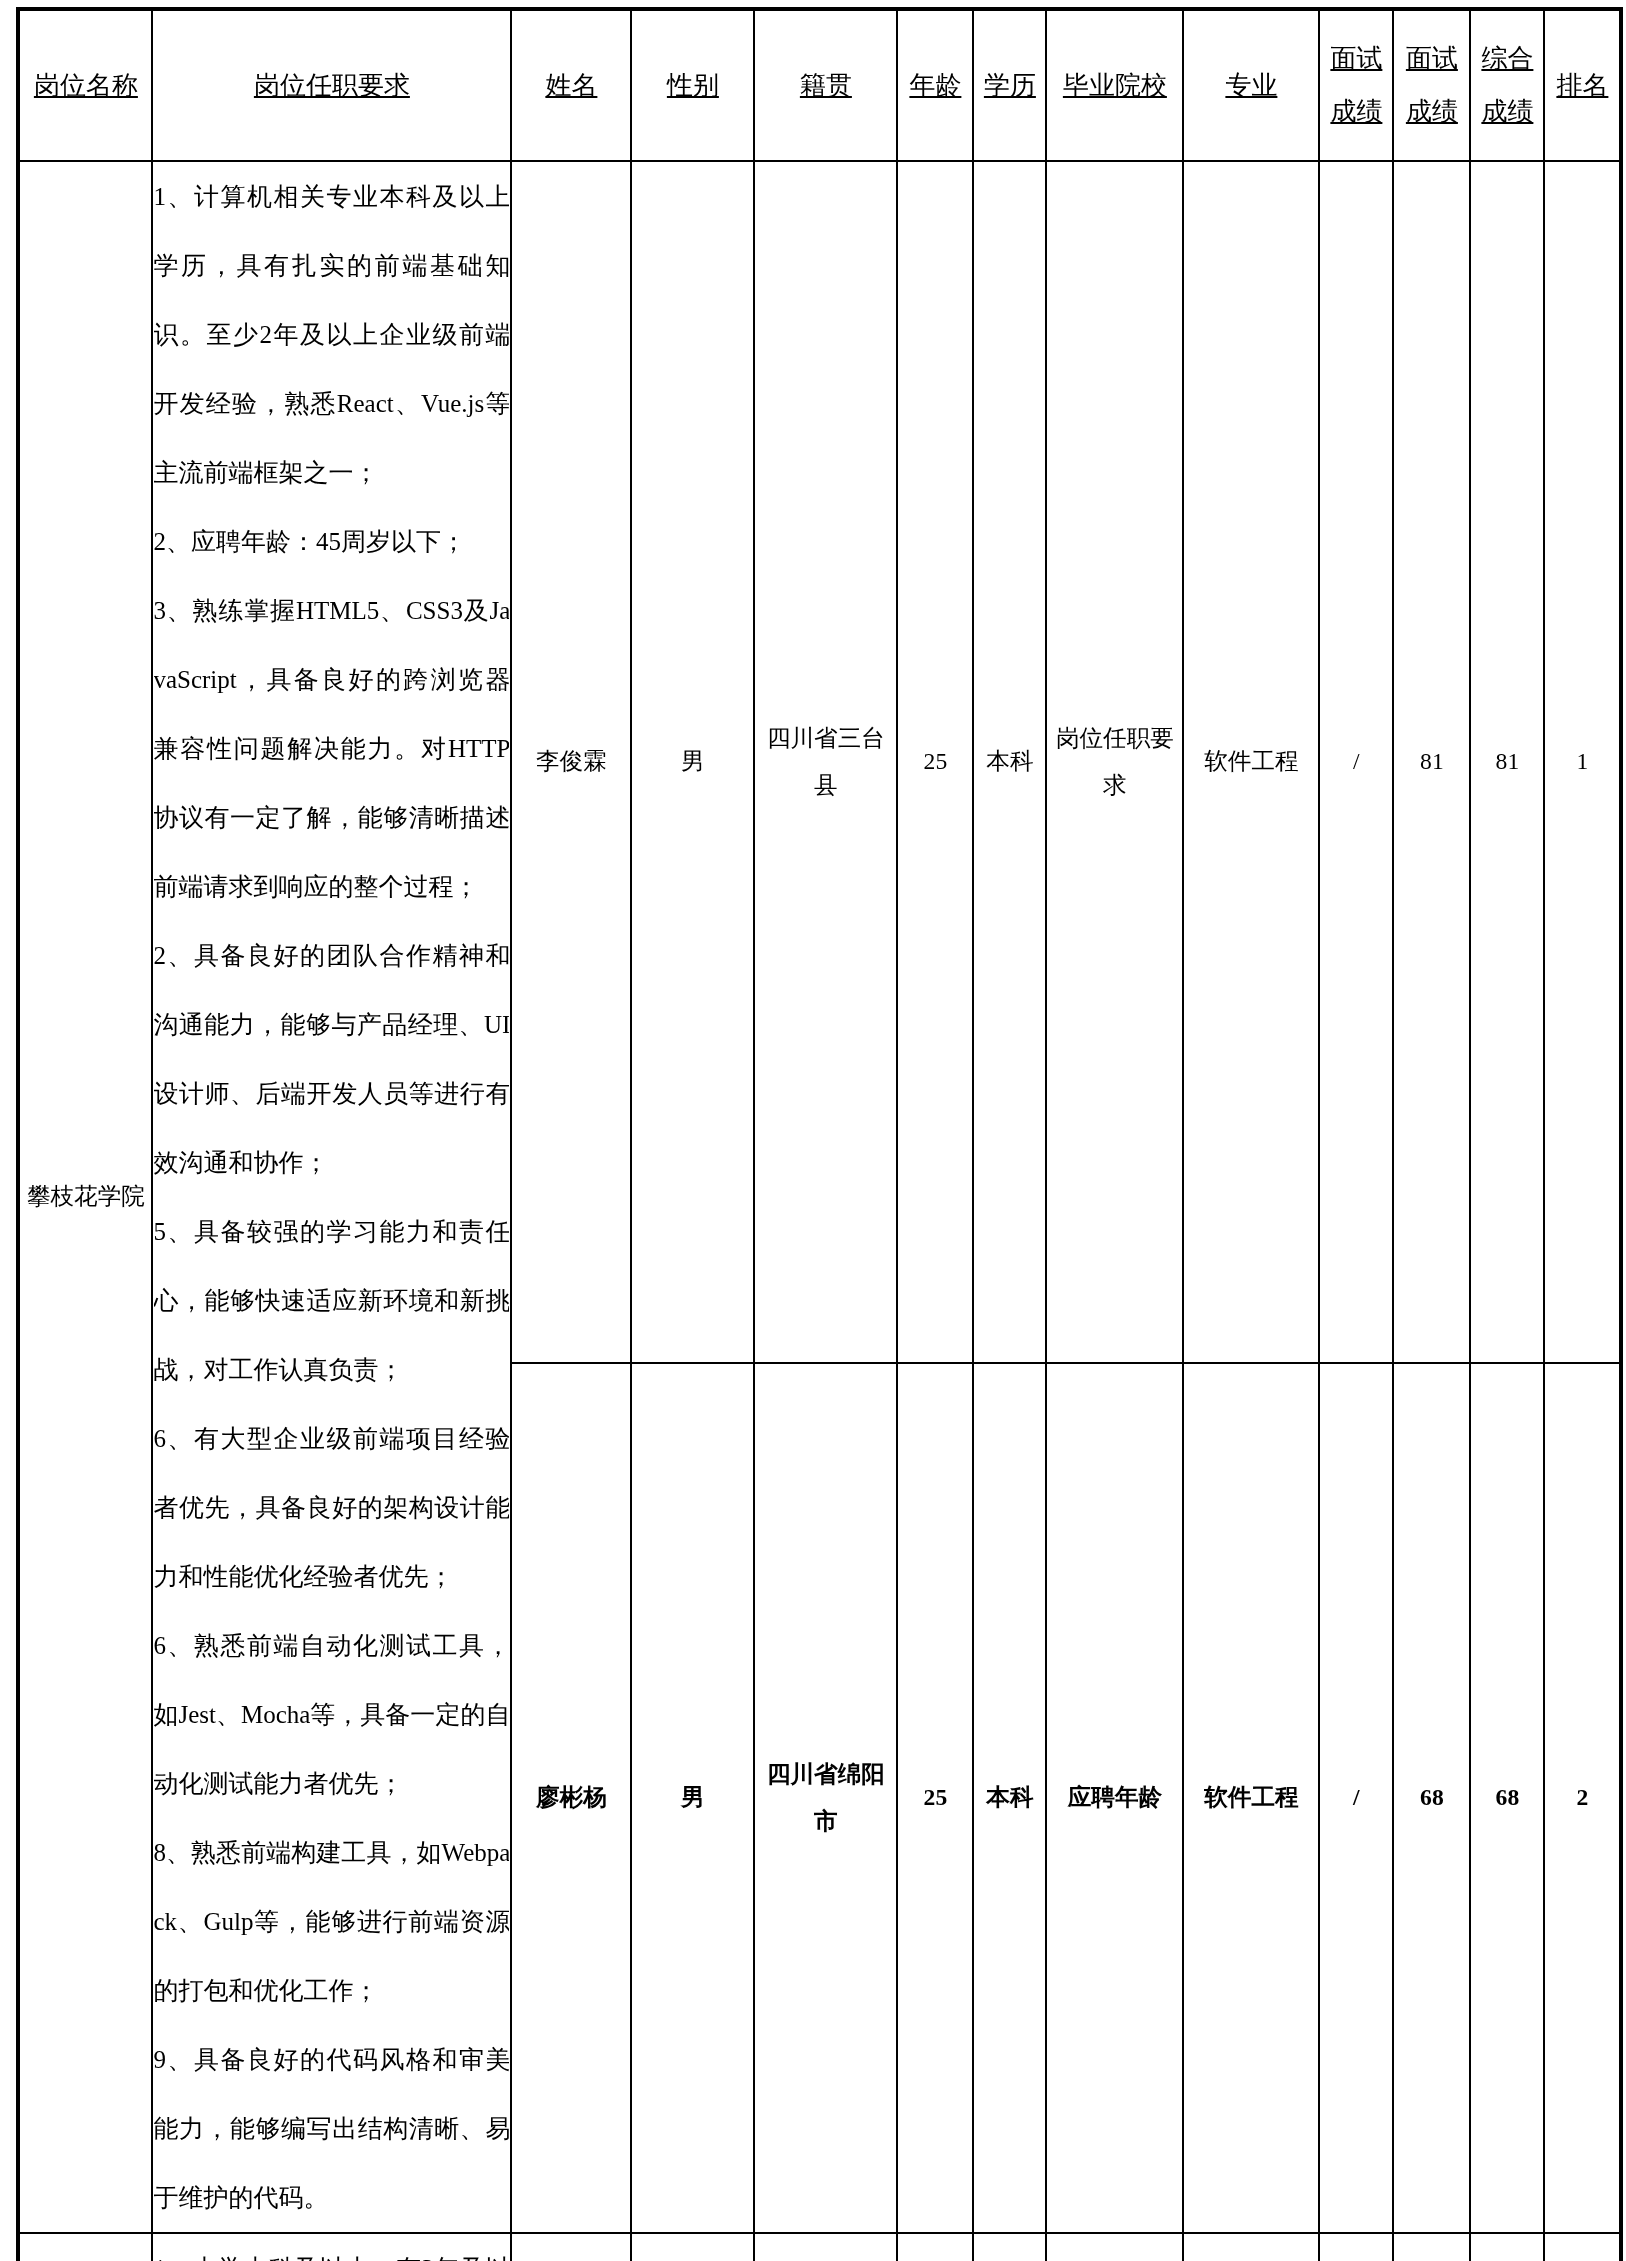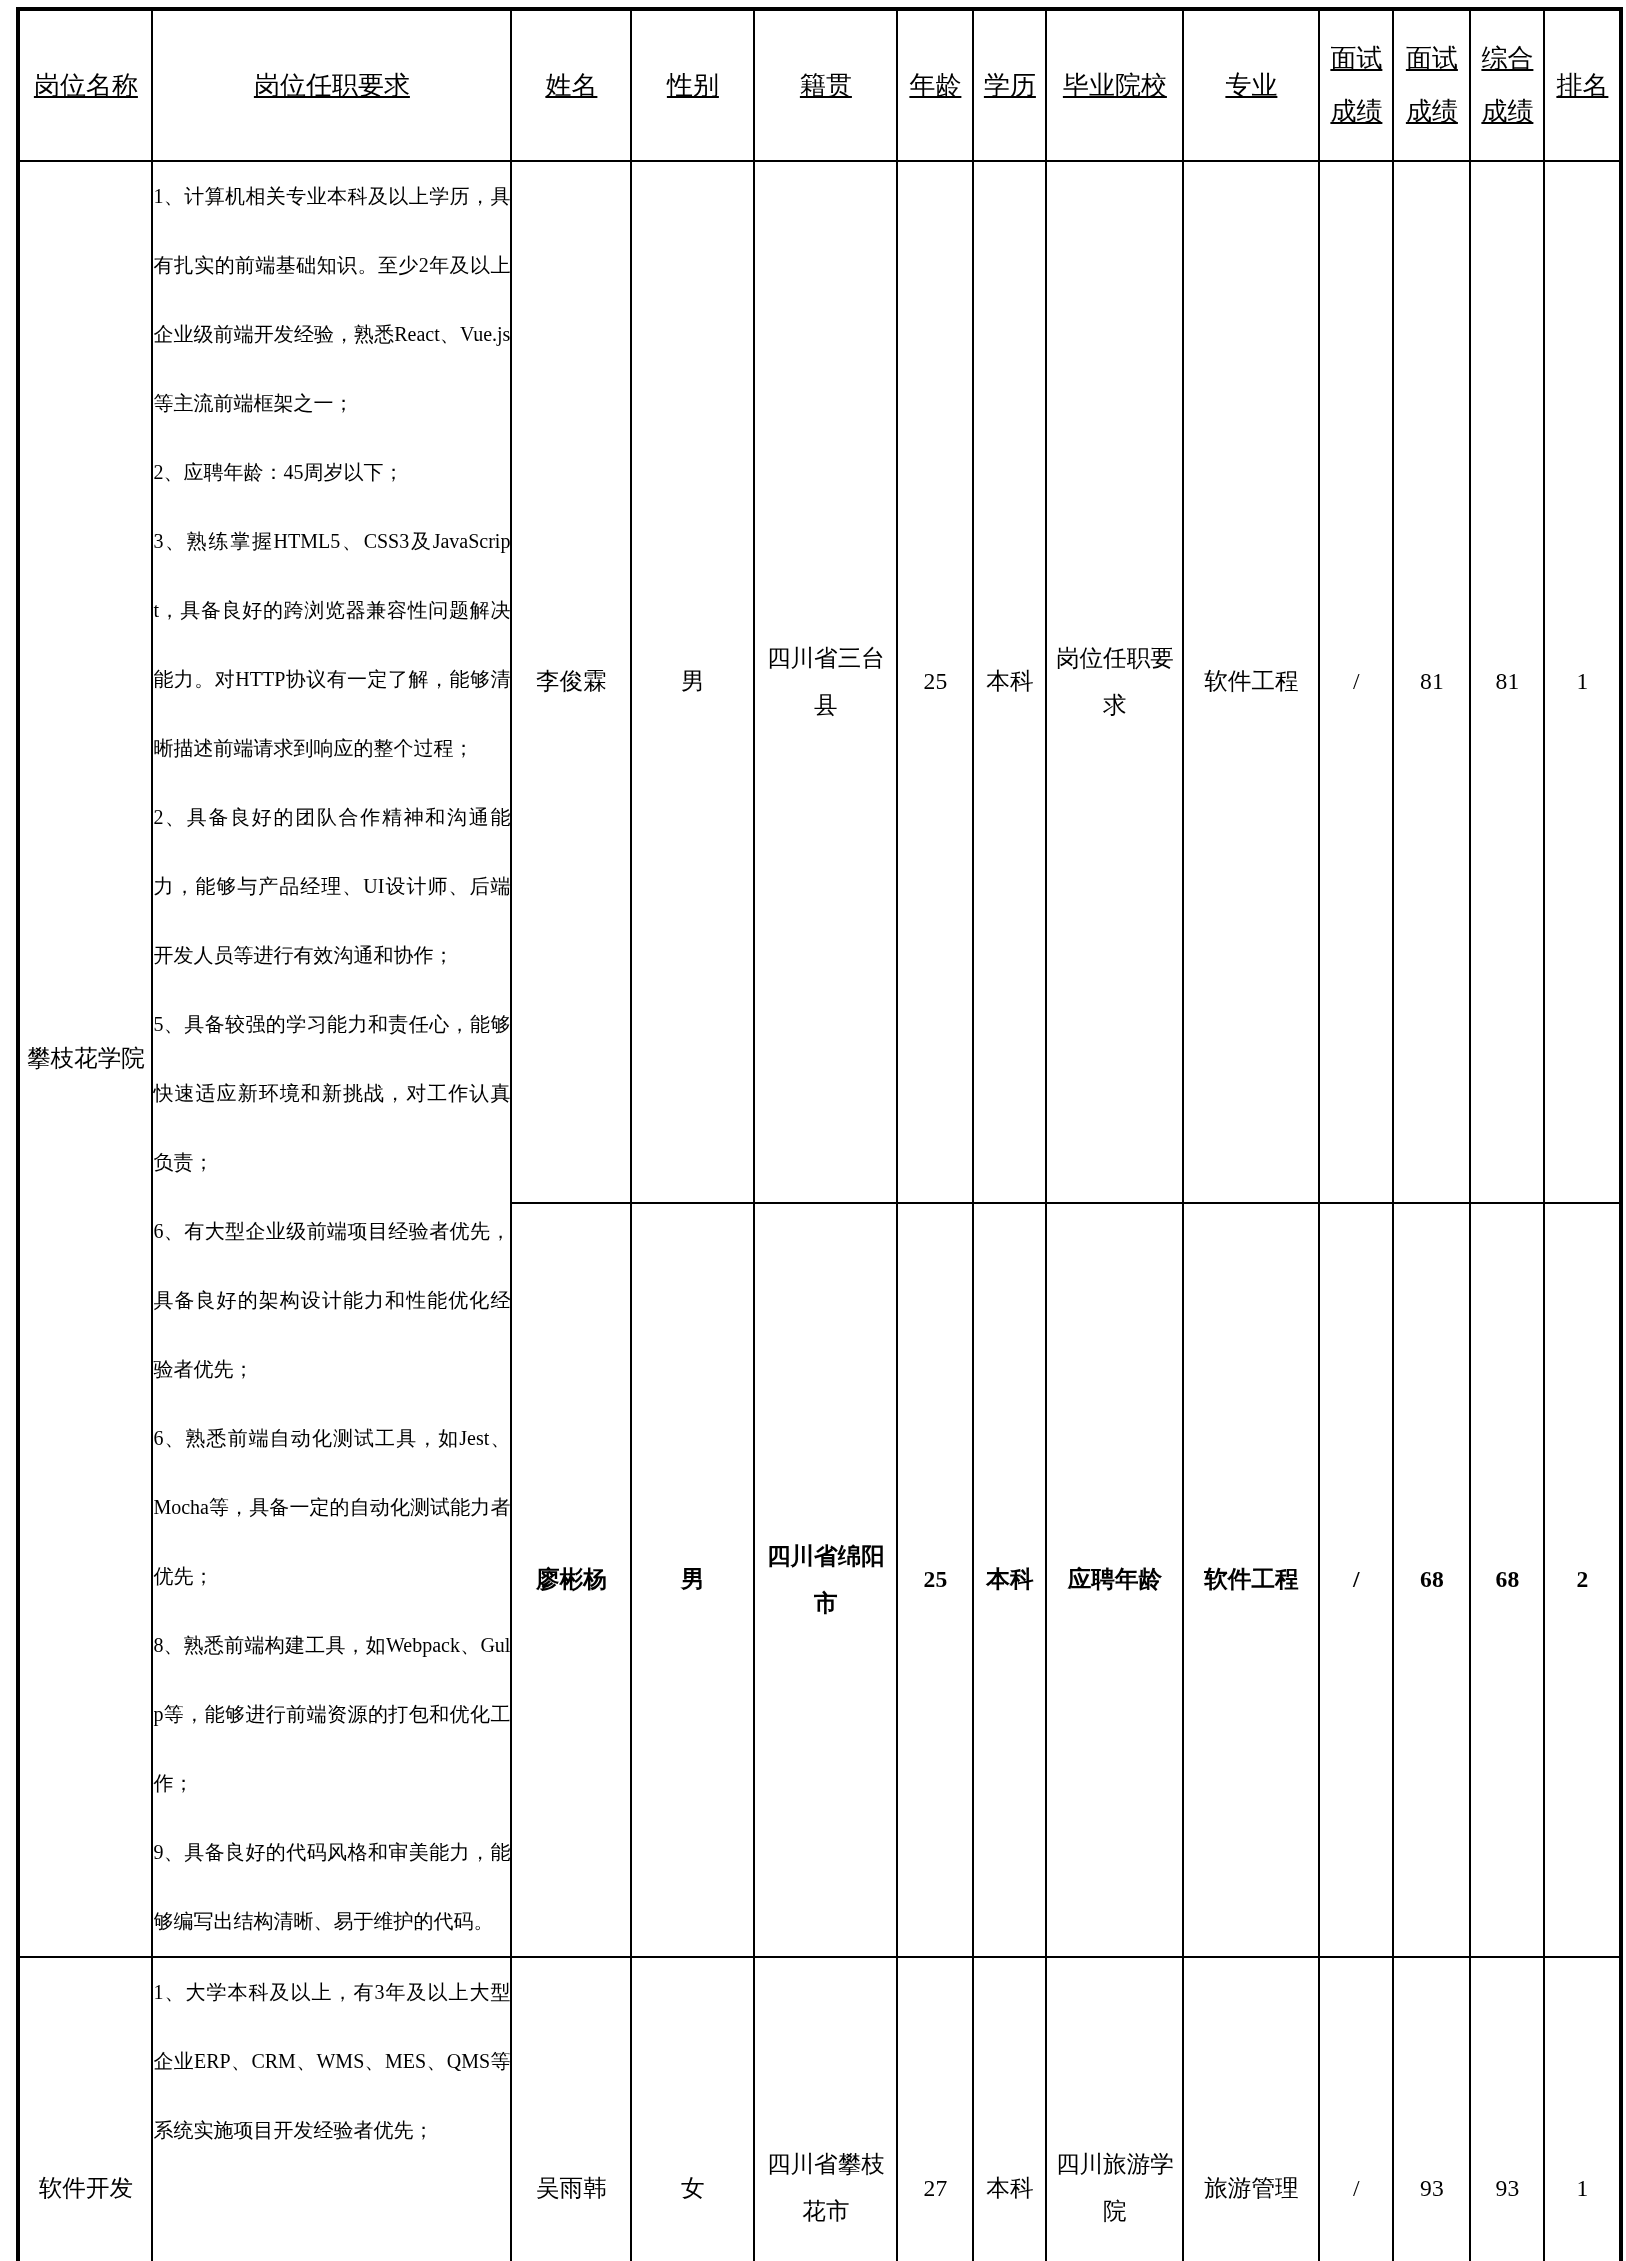--- a/index.html
+++ b/index.html
@@ -33,26 +33,27 @@
   }
   td.cell {
     font-size: 23.6px;
     line-height: 47px;
     text-align: center;
     vertical-align: middle;
     padding: 0 2.6px;
     word-break: break-all;
   }
   td.req {
-    font-size: 20px;
+    font-size: 25px;
     line-height: 69px;
     text-align: justify;
     vertical-align: top;
     padding: 1.3px 7.9px 0 9.2px;
     word-break: break-all;
+    border-radius: 21px;
   }
   td.req p {
     margin: 0;
     text-align: justify;
   }
   tr.r-header   { height: 152px; text-decoration: underline; }
   tr.r-g1c1     { height: 755px; }
   tr.r-g1c2     { height: 546px; font-weight: bold; }
   tr.r-g2c1     { height: 464px; }
 </style>

